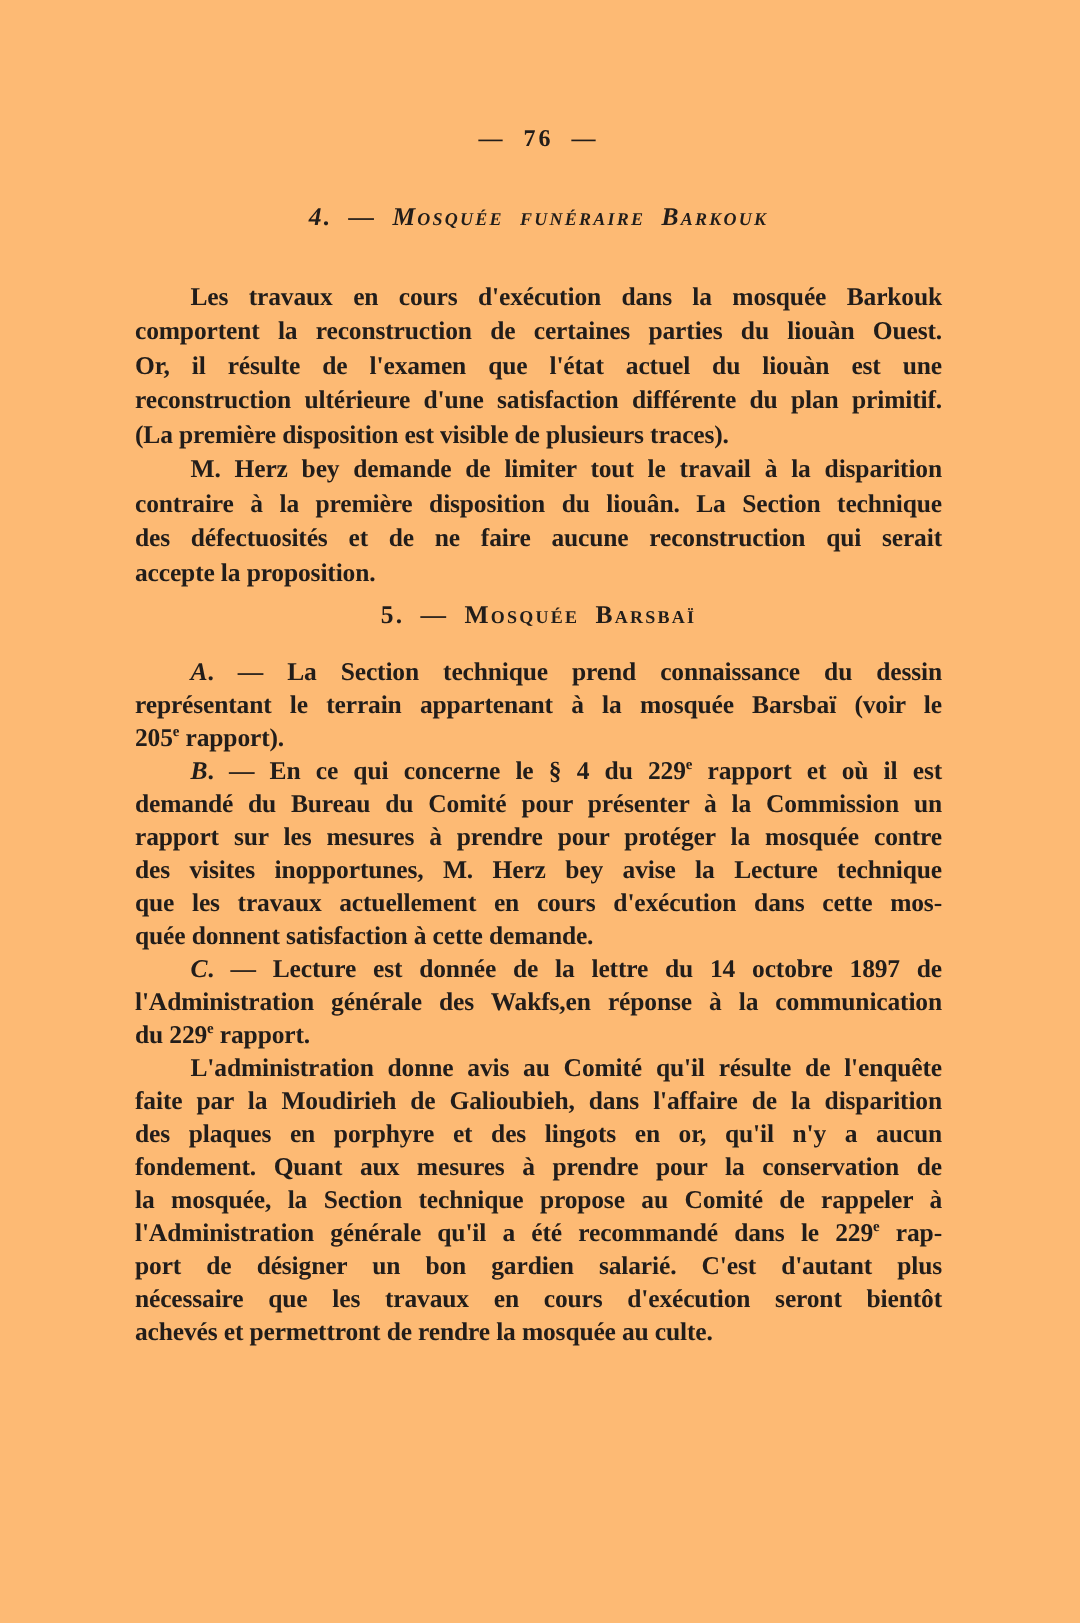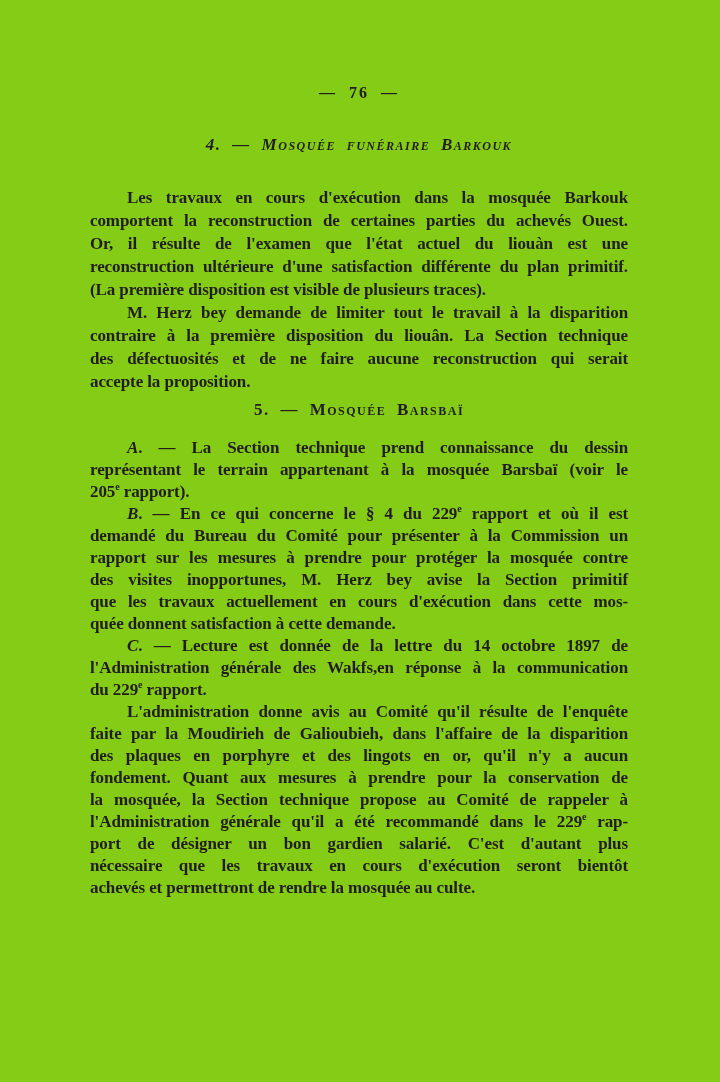--- a/index.html
+++ b/index.html
@@ -10,21 +10,21 @@
     overflow: hidden;
     font-family: "Liberation Serif", "DejaVu Serif", serif;
     font-weight: bold;
     color: #221d1a;
     -webkit-font-smoothing: antialiased;
   }
   .sheet {
     position: relative;
     width: 720px;
     height: 1082px;
-    background: #84cc16;
+    background: #fdba74;
   }
   .content {
     margin-left: 90px;
     width: 538px;
   }
   .page-number {
     padding-top: 84px;
     text-align: center;
     font-size: 16px;
     letter-spacing: 2px;
@@ -61,21 +61,21 @@
 <body>
 
 <div class="sheet">
   <div class="content">
     <div class="page-number">— 76 —</div>
     <div id="sections-root">
         <section class="section s4">
           <h2 class="heading">4. — Mosquée funéraire Barkouk</h2>
           <div class="para">
             <div class="line first">Les travaux en cours d'exécution dans la mosquée Barkouk</div>
-            <div class="line">comportent la reconstruction de certaines parties du achevés Ouest.</div>
+            <div class="line">comportent la reconstruction de certaines parties du liouàn Ouest.</div>
             <div class="line">Or, il résulte de l'examen que l'état actuel du liouàn est une</div>
             <div class="line">reconstruction ultérieure d'une satisfaction différente du plan primitif.</div>
             <div class="line end">(La première disposition est visible de plusieurs traces).</div>
           </div>
           <div class="para">
             <div class="line first">M. Herz bey demande de limiter tout le travail à la disparition</div>
             <div class="line">contraire à la première disposition du liouân. La Section technique</div>
             <div class="line">des défectuosités et de ne faire aucune reconstruction qui serait</div>
             <div class="line end">accepte la proposition.</div>
           </div>
@@ -84,21 +84,21 @@
           <h2 class="heading">5. — Mosquée Barsbaï</h2>
           <div class="para">
             <div class="line first"><em>A</em>. — La Section technique prend connaissance du dessin</div>
             <div class="line">représentant le terrain appartenant à la mosquée Barsbaï (voir le</div>
             <div class="line end">205<sup>e</sup> rapport).</div>
           </div>
           <div class="para">
             <div class="line first"><em>B</em>. — En ce qui concerne le § 4 du 229<sup>e</sup> rapport et où il est</div>
             <div class="line">demandé du Bureau du Comité pour présenter à la Commission un</div>
             <div class="line">rapport sur les mesures à prendre pour protéger la mosquée contre</div>
-            <div class="line">des visites inopportunes, M. Herz bey avise la Section primitif</div>
+            <div class="line">des visites inopportunes, M. Herz bey avise la Lecture technique</div>
             <div class="line">que les travaux actuellement en cours d'exécution dans cette mos-</div>
             <div class="line end">quée donnent satisfaction à cette demande.</div>
           </div>
           <div class="para">
             <div class="line first"><em>C</em>. — Lecture est donnée de la lettre du 14 octobre 1897 de</div>
             <div class="line">l'Administration générale des Wakfs,en réponse à la communication</div>
             <div class="line end">du 229<sup>e</sup> rapport.</div>
           </div>
           <div class="para">
             <div class="line first">L'administration donne avis au Comité qu'il résulte de l'enquête</div>

